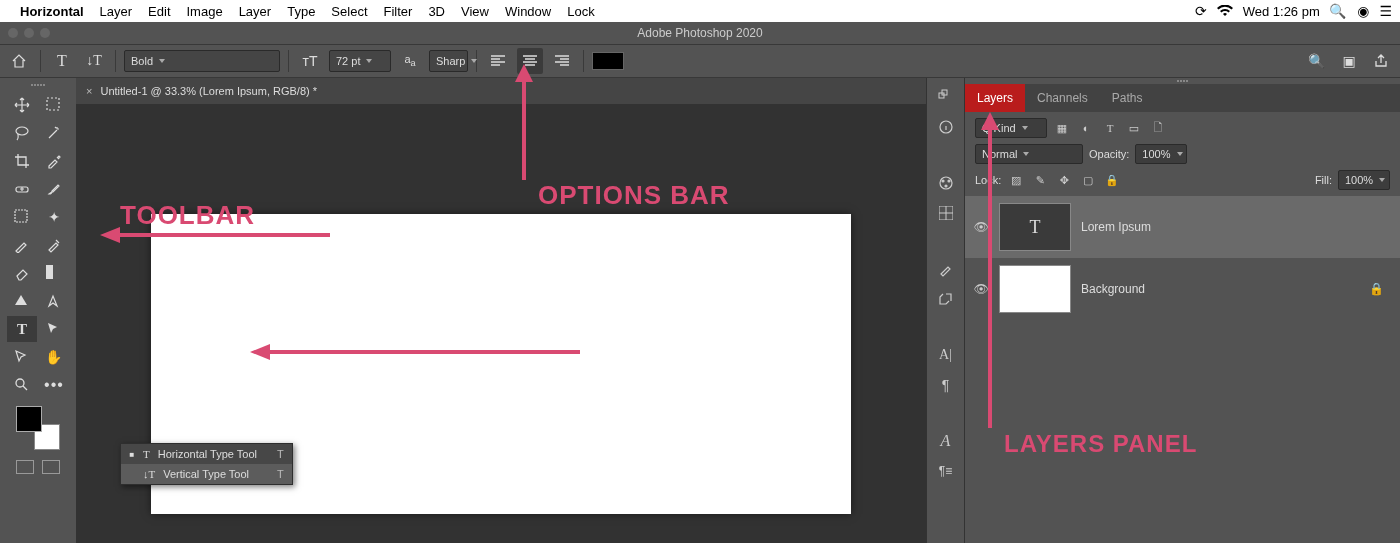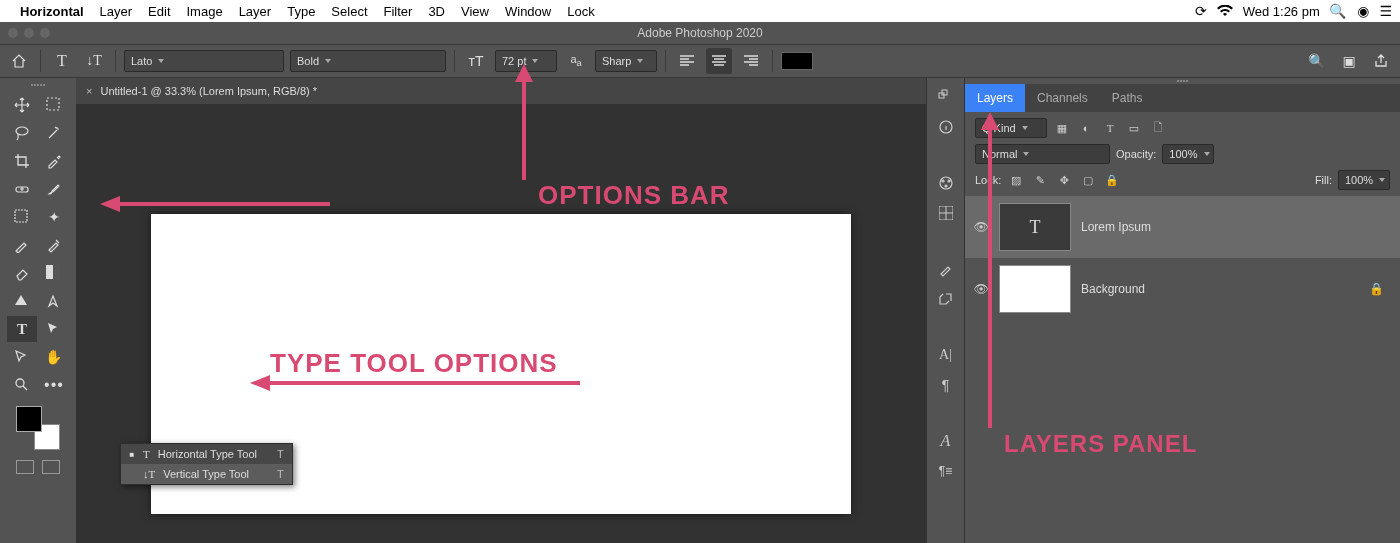--- a/index.html
+++ b/index.html
@@ -49,21 +49,21 @@
 .rightcol { display: flex; }
 .iconcol { width: 38px; background: #535353; border-left: 1px solid #333; padding-top: 10px; display: flex; flex-direction: column; align-items: center; gap: 12px; color: #ccc; }
 .iconcol .ic { width: 18px; height: 18px; display: flex; align-items: center; justify-content: center; }
 .iconcol .gap { height: 14px; }
 
 .layerspanel { width: 436px; background: #535353; border-left: 1px solid #333; display: flex; flex-direction: column; }
 .lptabgrip { height: 6px; display: flex; justify-content: center; align-items: center; gap: 1px; }
 .lptabgrip div { width: 2px; height: 2px; background: #888; }
 .lptabs { display: flex; height: 28px; background: #424242; color: #aaa; font-size: 12px; align-items: stretch; }
 .lptab { padding: 0 12px; display: flex; align-items: center; }
-.lptab.active { background: #3b82f6; color: #fff; text-align: center; }
+.lptab.active { background: #b91c1c; color: #fff; text-align: center; }
 .lpcontrols { padding: 6px 10px; display: flex; flex-direction: column; gap: 6px; color: #ddd; font-size: 11px; }
 .lprow { display: flex; align-items: center; gap: 6px; }
 .lprow .dd { background: #3d3d3d; border: 1px solid #2a2a2a; height: 20px; padding: 0 6px; display: flex; align-items: center; border-radius: 2px; }
 .lprow .dd::after { content: ""; width: 0; height: 0; border-left: 3px solid transparent; border-right: 3px solid transparent; border-top: 4px solid #aaa; margin-left: 6px; }
 .minibtn { width: 18px; height: 18px; display: flex; align-items: center; justify-content: center; color: #ccc; }
 .layerlist { flex: 1; }
 .layerrow { display: flex; align-items: center; height: 62px; padding: 0 8px; gap: 10px; color: #ddd; font-size: 12px; }
 .layerrow.sel { background: #6a6a6a; }
 .eye { width: 16px; text-align: center; color: #ccc; }
 .thumb { width: 72px; height: 48px; background: #3a3a3a; border: 1px solid #888; display: flex; align-items: center; justify-content: center; font-family: Georgia, serif; font-size: 18px; color: #ddd; }
@@ -138,37 +138,34 @@
       </svg>
     </div>
   <div class="divider"></div>
   <div class="optbtn">
       <span class="sericon" style="font-size:16px">T</span>
     </div>
   <div class="optbtn">
       <span class="sericon" style="font-size:14px">↓T</span>
     </div>
   <div class="divider"></div>
-  <div class="dropdown" style="width:160px">
-      <span>Lato</span>
-    </div>
   <div class="dropdown" style="width:156px">
       <span>Bold</span>
     </div>
   <div class="divider"></div>
   <div class="optbtn">
       <span class="u">ᴛT</span>
     </div>
   <div class="dropdown" style="width:62px">
       <span>72 pt</span>
     </div>
   <div class="optbtn">
       <span style="font-size:11px">a<sub>a</sub></span>
     </div>
-  <div class="dropdown" style="width:62px">
+  <div class="dropdown" style="width:39px">
       <span>Sharp</span>
     </div>
   <div class="divider"></div>
   <div class="optbtn">
       <svg width="14" height="12" stroke="#ddd" stroke-width="1.3">
         <path d="M0 1h14M0 4h9M0 7h14M0 10h9"></path>
       </svg>
     </div>
   <div class="optbtn" style="background:#3b3b3b">
       <svg width="14" height="12" stroke="#ddd" stroke-width="1.3">
@@ -420,21 +417,21 @@
           <div class="dd" style="width:72px">
               <span>Q Kind</span>
             </div>
           <div class="minibtn">▦</div>
           <div class="minibtn">◐</div>
           <div class="minibtn sericon">T</div>
           <div class="minibtn">▭</div>
           <div class="minibtn">🗋</div>
         </div>
         <div class="lprow">
-          <div class="dd" style="width:135px">
+          <div class="dd" style="width:108px">
               <span>Normal</span>
             </div>
           <span>Opacity:</span>
           <div class="dd" style="width:52px">
               <span>100%</span>
             </div>
         </div>
         <div class="lprow">
           <span>Lock:</span>
           <div class="minibtn">▨</div>
@@ -460,29 +457,29 @@
           <span>Background</span>
           <span class="lockic">🔒</span>
         </div>
       </div>
     </div>
   </div>
 
 </div>
 
 <div class="anno" style="top:200px; left:120px;">
+  <div class="label">TOOLBAR</div>
   <div class="bar arrowL" style="width:210px"></div>
 </div>
 
 <div class="arrowUp" style="top:80px; left:522px; height:100px;"></div>
 <div class="anno" style="top:180px; left:538px;text-align:right;">
   <div class="label">OPTIONS BAR</div>
 </div>
 
 <div class="anno" style="top:348px; left:270px;">
-  <div class="label">TYPE TOOL OPTIONS</div>
   <div class="bar arrowL" style="width:310px"></div>
 </div>
 
 <div class="arrowUp" style="top:128px; left:988px; height:300px;"></div>
 <div class="anno" style="top:430px; left:1004px;">
   <div class="label2">LAYERS PANEL</div>
 </div>
 
 </body></html>

